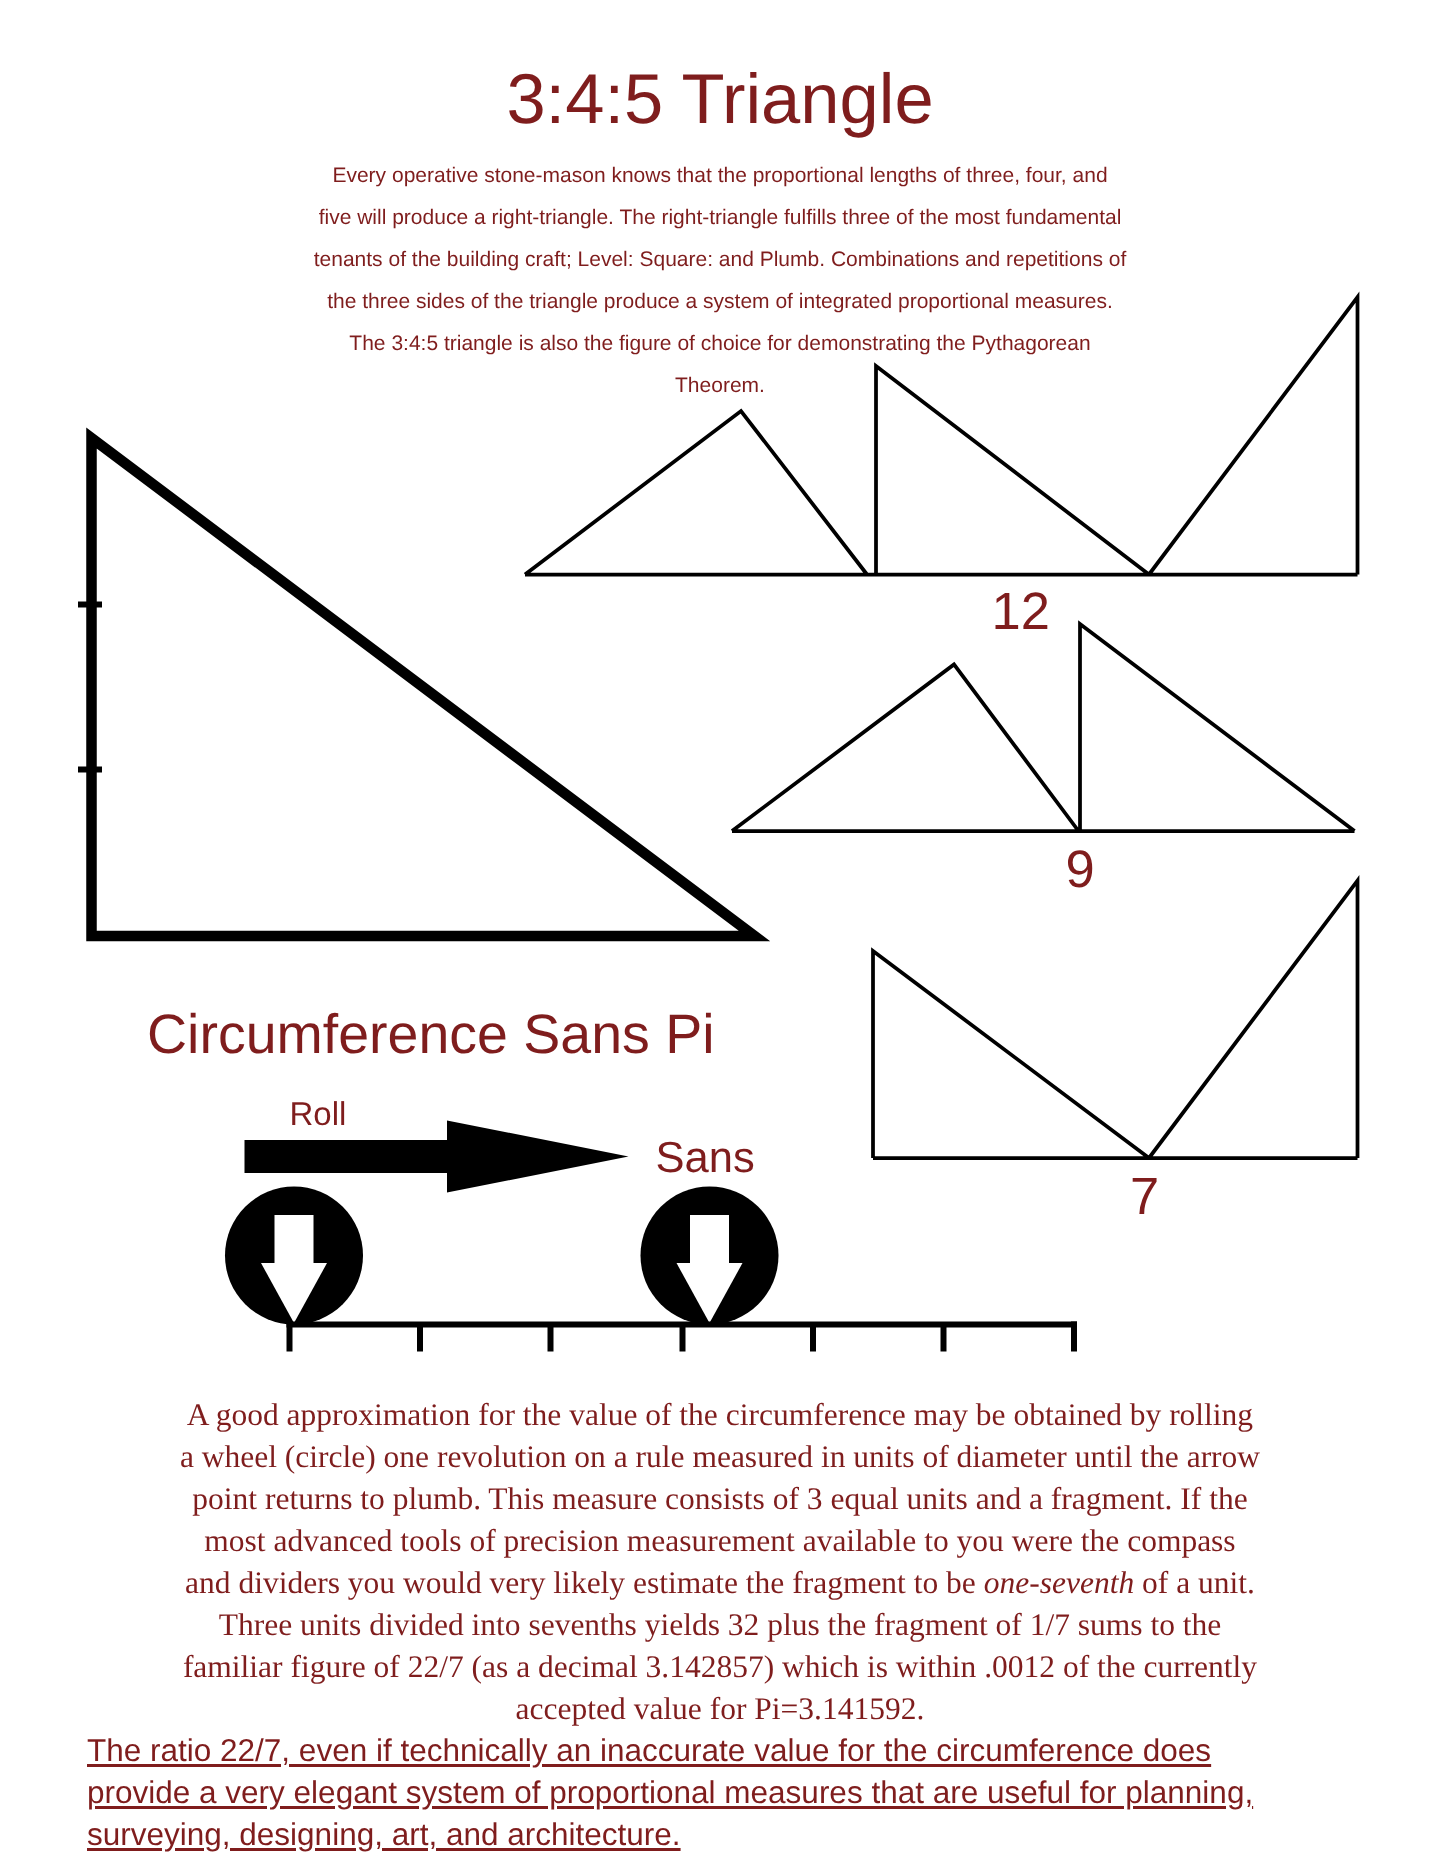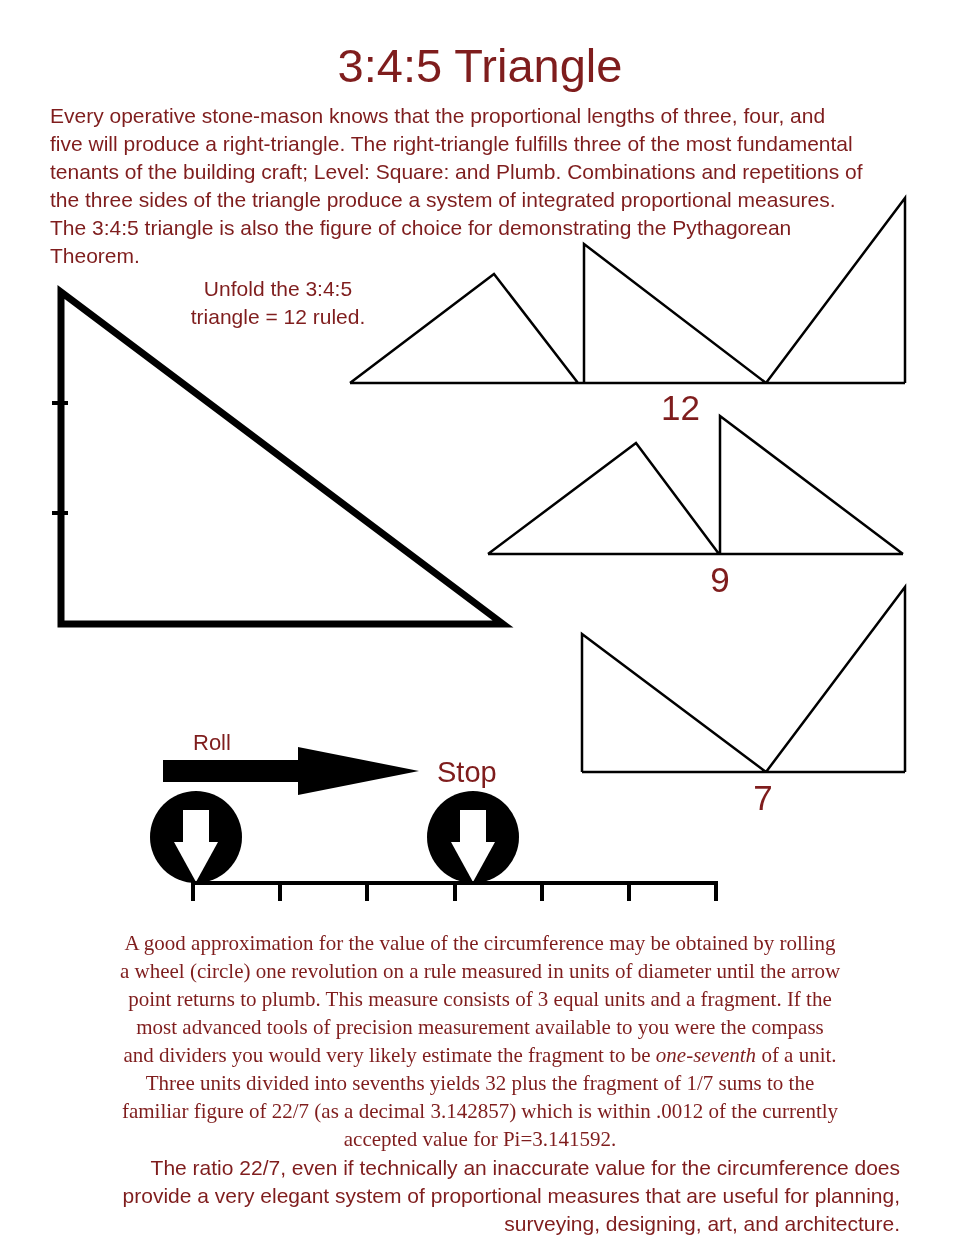--- a/index.html
+++ b/index.html
@@ -14,21 +14,22 @@
   }
   .abs{position:absolute;}
   .pre{white-space:pre-line;}
   #title{
     top:14px;left:0;width:960px;
     text-align:center;
     font-size:47px;line-height:56px;
   }
   #intro{
     top:78px;left:50px;width:860px;
-    font-size:21px;line-height:28px;
+    text-align:center;
+    font-size:14px;line-height:28px;
   }
   #unfold-note{
     top:251px;left:158px;width:240px;
     text-align:center;
     font-size:21px;line-height:28px;
   }
   .fig-label{
     text-align:center;
     font-size:35px;line-height:36px;
   }
@@ -47,23 +48,23 @@
     top:733px;left:437px;width:120px;
     font-size:29px;line-height:30px;
   }
   #para-a{
     top:905px;left:50px;width:860px;
     text-align:center;
     font-size:21px;line-height:28px;font-family:Liberation Serif, serif;
   }
   #para-a .it{font-style:italic;}
   #para-b{
-    top:1130px;left:40px;width:860px;
-    text-align:right;
-    font-size:21px;line-height:28px;
+    top:1130px;left:58px;width:860px;
+    text-align:left;
+    font-size:21px;line-height:28px;text-decoration:underline;
   }
   svg{display:block;}
 </style>
 </head>
 <body>
 
 <div id="page">
 
   <svg class="abs" style="top:0;left:0" width="960" height="1242" viewBox="0 0 960 1242">
 
@@ -108,30 +109,29 @@
 
   <div id="title" class="abs">3:4:5 Triangle</div>
 
   <div id="intro" class="abs pre">Every operative stone-mason knows that the proportional lengths of three, four, and
 five will produce a right-triangle. The right-triangle fulfills three of the most fundamental
 tenants of the building craft; Level: Square: and Plumb. Combinations and repetitions of
 the three sides of the triangle produce a system of integrated proportional measures.
 The 3:4:5 triangle is also the figure of choice for demonstrating the Pythagorean
 Theorem.</div>
 
-  <div id="unfold-note" class="abs pre">Unfold the 3:4:5
-triangle = 12 ruled.</div>
 
   <div id="label-12" class="abs fig-label">12</div>
   <div id="label-9" class="abs fig-label">9</div>
   <div id="label-7" class="abs fig-label">7</div>
 
+  <div id="circ-heading" class="abs">Circumference Sans Pi</div>
 
   <div id="roll-label" class="abs">Roll</div>
-  <div id="stop-label" class="abs">Stop</div>
+  <div id="stop-label" class="abs">Sans</div>
 
   <div id="para-a" class="abs pre"><span>A good approximation for the value of the circumference may be obtained by rolling
 a wheel (circle) one revolution on a rule measured in units of diameter until the arrow
 point returns to plumb. This measure consists of 3 equal units and a fragment. If the
 most advanced tools of precision measurement available to you were the compass
 and dividers you would very likely estimate the fragment to be </span><span class="it">one-seventh</span><span> of a unit.
 Three units divided into sevenths yields 32 plus the fragment of 1/7 sums to the
 familiar figure of 22/7 (as a decimal 3.142857) which is within .0012 of the currently
 accepted value for Pi=3.141592.</span></div>
 

